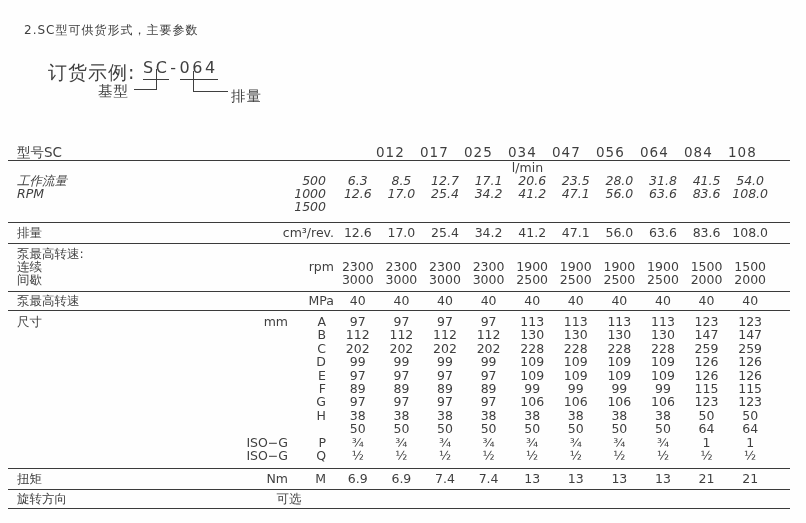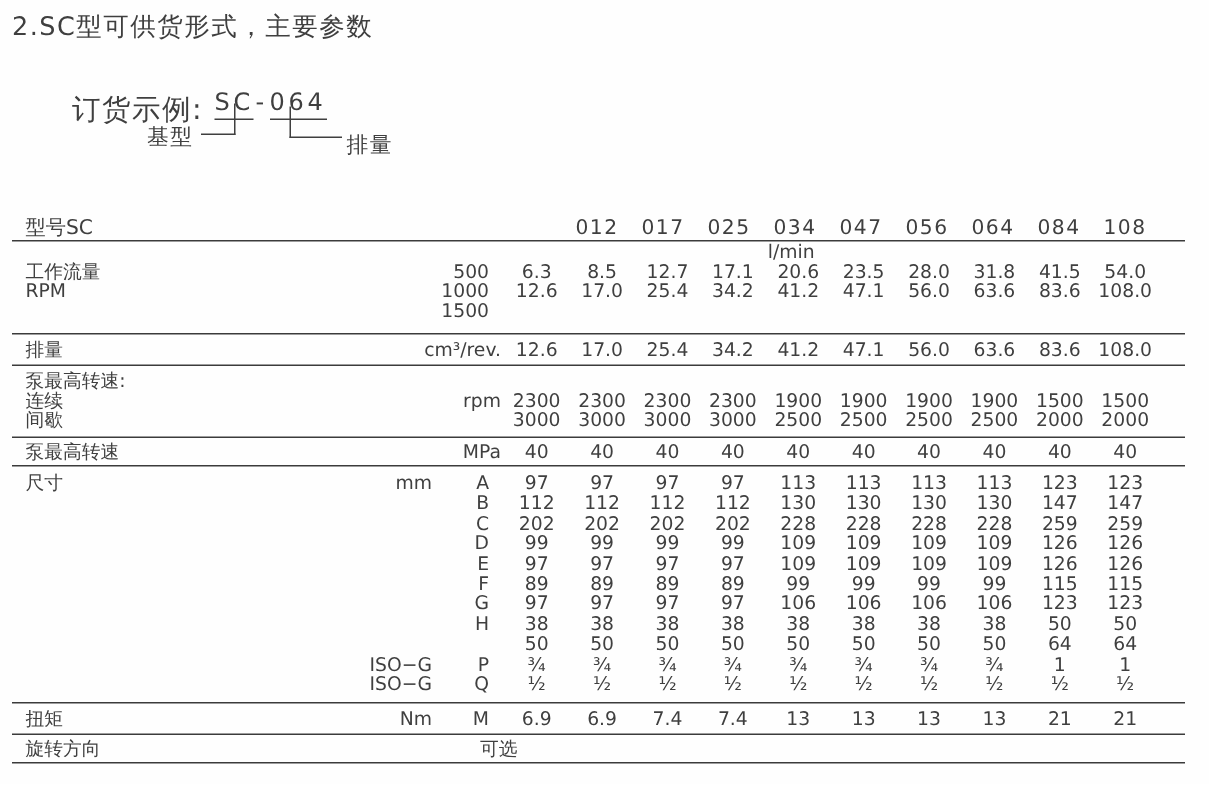--- a/index.html
+++ b/index.html
@@ -7,21 +7,21 @@
     position:relative;
     width:806px;height:523px;
     background:#fefefe;
     color:#3f3f3f;
     font-family:"DejaVu Sans","Liberation Sans",sans-serif;
     overflow:hidden;
   }
   
   .title{
     position:absolute;left:8px;top:6px;
-    font-size:17px;letter-spacing:1px;font-weight:400;margin:0;
+    font-size:12px;letter-spacing:1px;font-weight:400;margin:16px;
   }
   
   .order{position:absolute;left:0;top:56px;width:420px;height:58px;}
   .order-label{position:absolute;left:48px;top:4px;font-size:19px;letter-spacing:1px;}
   .order-code{position:absolute;left:143px;top:2px;font-size:16px;letter-spacing:2.5px;}
   .order-code .u{border-bottom:1.6px solid #3f3f3f;padding-bottom:2px;}
   .order-code .dash{padding:0 1px;}
   .lbl-base{position:absolute;left:98px;top:26px;font-size:14.5px;letter-spacing:1px;}
   .lbl-disp{position:absolute;left:231px;top:31px;font-size:14.5px;letter-spacing:1px;}
   .conn{position:absolute;}
@@ -34,38 +34,38 @@
   .t-row{display:flex;align-items:baseline;height:13px;line-height:13px;white-space:nowrap;}
   .c-label{flex:0 0 205px;padding-left:9px;overflow:hidden;}
   .c-mid{flex:0 0 112px;display:flex;justify-content:flex-end;align-items:baseline;padding-right:2px;}
   .c-unit{text-align:right;}
   .c-sub{flex:0 0 38px;text-align:right;padding-right:8px;}
   .c-data{flex:1 1 auto;display:flex;padding-right:18px;}
   .c-val{flex:1 1 0;text-align:center;}
   .rule{border-bottom:1.8px solid #3b3b3b;gap:20px;}
   
   .t-header{display:flex;align-items:baseline;height:15px;line-height:15px;font-size:13.5px;}
-  .t-header .c-data span{flex:1 1 0;text-align:center;letter-spacing:1px;}
+  .t-header .c-data span{flex:1 1 0;letter-spacing:1px;}
   .t-subheader{height:13px;line-height:13px;display:flex;justify-content:space-between;}
   .t-subheader .flow-unit{flex:1;text-align:center;transform:translateX(-30px);}
   .t-subheader .pad{flex:0 0 317px;}
   
   .sec{border-bottom:1.8px solid #3b3b3b;}
-  .sec-flow{padding-bottom:9px;}
+  .sec-flow{padding-bottom:9px;font-style:italic;}
   .sec-displacement{padding:3px 0;}
   .sec-displacement .t-row{height:14px;line-height:14px;}
   .sec-speed{padding:3px 0 5px 0;}
   .sec-pressure{padding:2px 0;}
   .sec-pressure .t-row{height:14px;line-height:14px;}
   .sec-dimensions{padding:4px 0 6px 0;}
   .sec-dimensions .t-row{height:13.4px;line-height:13.4px;}
   .sec-torque{padding:3px 0;}
   .sec-torque .t-row{height:14px;line-height:14px;}
   .sec-rotation{padding:2px 0 3px 0;}
-  .sec-rotation .c-mid{justify-content:flex-end;padding-left:11px;}
+  .sec-rotation .c-mid{justify-content:center;padding-left:11px;}
 </style>
 </head>
 <body>
 
 <div class="page">
 
   <h1 class="title">2.SC型可供货形式，主要参数</h1>
 
   <div class="order">
     <span class="order-label">订货示例:</span>

